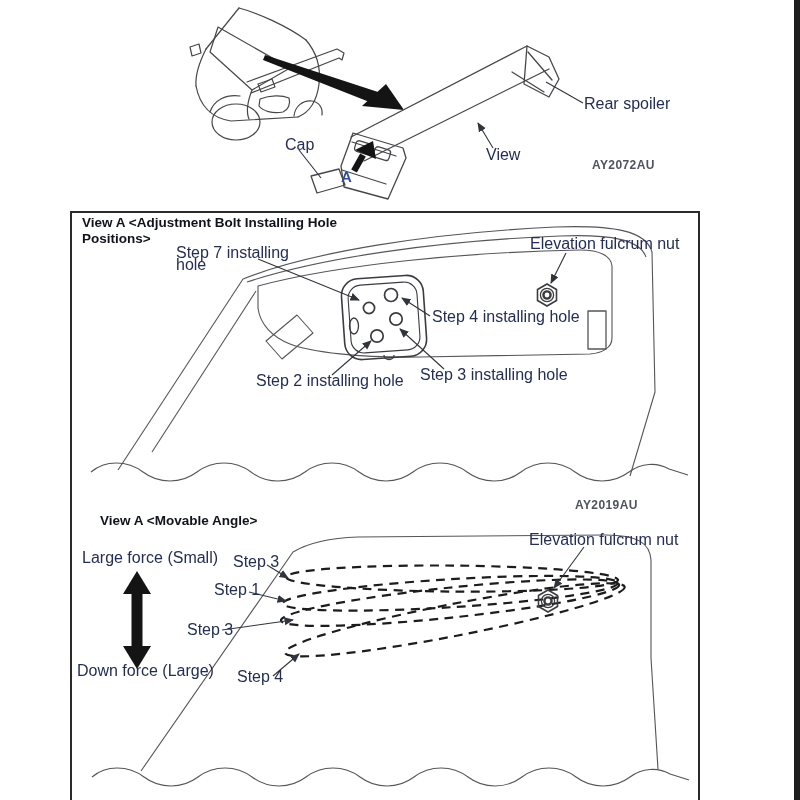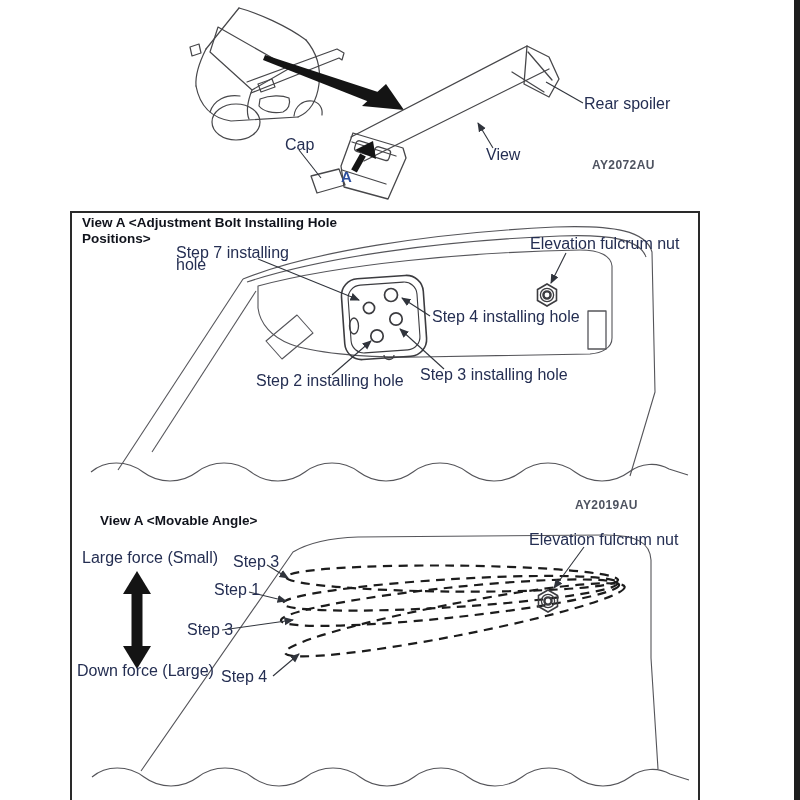--- a/index.html
+++ b/index.html
@@ -167,18 +167,18 @@
   <div class="lbl" style="left:432px;top:311px">Step 4 installing hole</div>
   <div class="lbl" style="left:256px;top:375px">Step 2 installing hole</div>
   <div class="lbl" style="left:420px;top:369px">Step 3 installing hole</div>
   <div class="code" style="left:575px;top:498px">AY2019AU</div>
 
   <div class="heading" style="left:100px;top:513px">View A &lt;Movable Angle&gt;</div>
   <div class="lbl" style="left:82px;top:552px">Large force (Small)</div>
   <div class="lbl" style="left:233px;top:556px">Step 3</div>
   <div class="lbl" style="left:214px;top:584px">Step 1</div>
   <div class="lbl" style="left:187px;top:624px">Step 3</div>
-  <div class="lbl" style="left:221px;top:671px">Step 4</div>
+  <div class="lbl" style="left:237px;top:671px">Step 4</div>
   <div class="lbl" style="left:77px;top:665px">Down force (Large)</div>
   <div class="lbl" style="left:529px;top:534px">Elevation fulcrum nut</div>
 
   <div class="edge-strip"></div>
 </div>
 
 </body></html>

